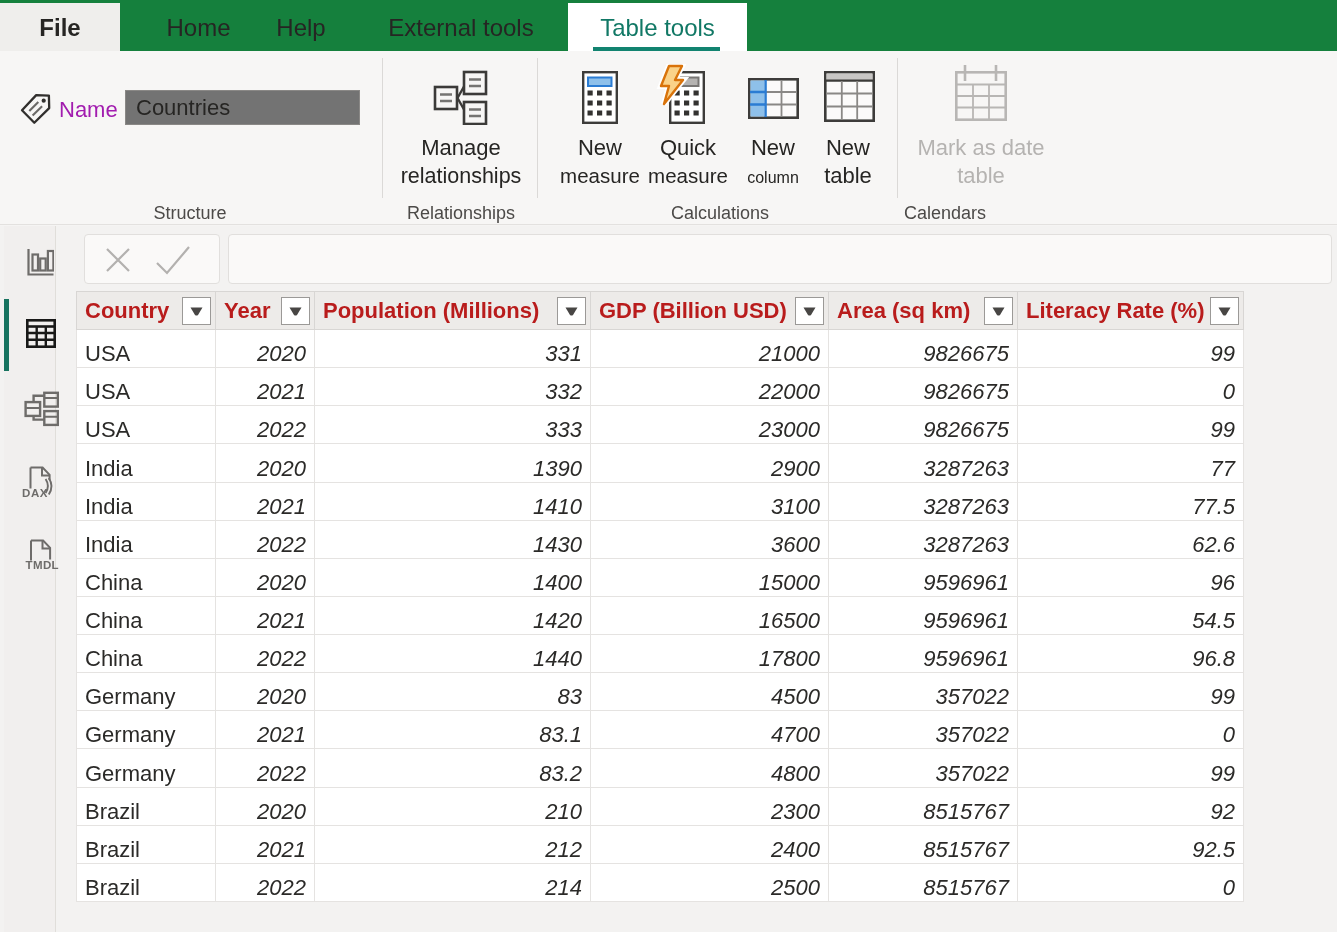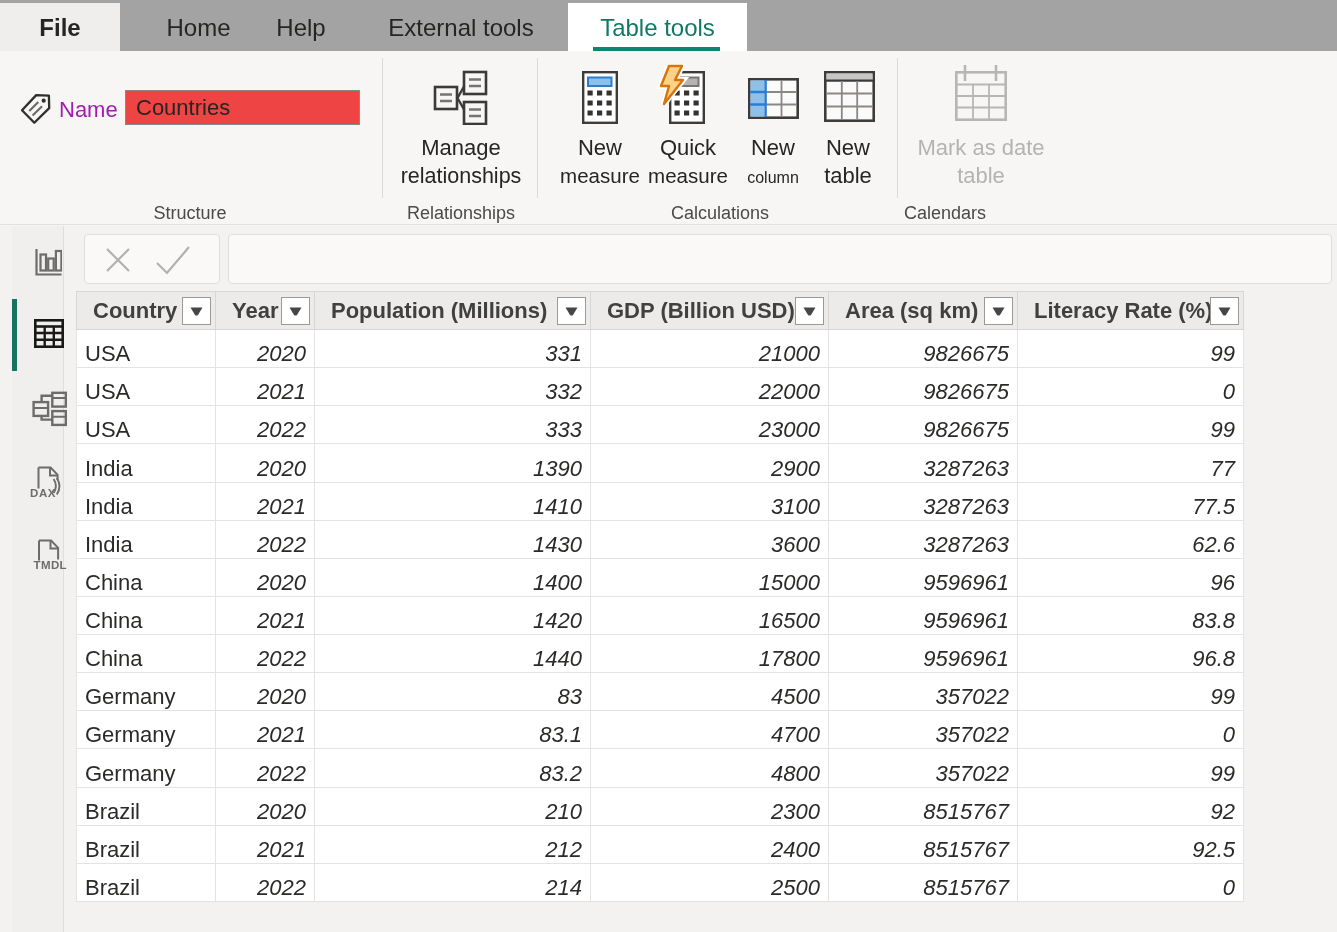--- a/index.html
+++ b/index.html
@@ -2,47 +2,47 @@
 <html><head>
 <meta charset="utf-8">
 <style>
 *{margin:0;padding:0;box-sizing:border-box}
 html,body{width:1337px;height:932px;overflow:hidden}
 body{font-family:"Liberation Sans",sans-serif;background:#f5f4f3}
 #app{position:relative;width:1337px;height:932px}
 .abs{position:absolute}
 
 
-#tabbar{position:absolute;left:0;top:0;width:1337px;height:51px;background:#a3a3a3}
+#tabbar{position:absolute;left:0;top:0;width:1337px;height:51px;background:#15803d}
 .tab{position:absolute;top:3px;height:48px;display:flex;align-items:center;justify-content:center;font-size:24px;color:#262523;padding-top:1px}
 #tab-file{left:0;width:120px;background:#efeeec;font-weight:600}
 #tab-tt{background:#ffffff;color:#117865;font-weight:400}
 #tt-bar{position:absolute;left:593px;top:46.5px;width:127px;height:4.5px;background:#128370}
 
 
 #ribbon{position:absolute;left:0;top:51px;width:1337px;height:174px;background:#f7f6f5;border-bottom:1px solid #e3e1df}
 .gsep{position:absolute;top:7px;height:140px;width:1px;background:#dbd9d7}
 .glabel{position:absolute;top:152px;width:200px;text-align:center;font-size:18px;color:#4c4a48}
 .btnlabel{position:absolute;width:220px;text-align:center;font-size:22px;color:#262523;line-height:28px}
-#nameinput{position:absolute;left:125px;top:39px;width:235px;height:35px;background:#ef4444;border:1px solid #8a8886;font-size:22px;color:#262523;padding-left:10px;display:flex;align-items:center}
+#nameinput{position:absolute;left:125px;top:39px;width:235px;height:35px;background:#737373;border:1px solid #8a8886;font-size:22px;color:#262523;padding-left:10px;display:flex;align-items:center}
 #namelbl{position:absolute;left:59px;top:46px;font-size:22px;color:#a21caf}
 
 
 #main{position:absolute;left:0;top:226px;width:1337px;height:706px;background:#f3f2f1}
-#sidebar{position:absolute;left:12px;top:0;width:52px;height:706px;background:#f1efee;border-right:1px solid #e0deda}
+#sidebar{position:absolute;left:4px;top:0;width:52px;height:706px;background:#f1efee;border-right:1px solid #e0deda}
 #activebar{position:absolute;left:0;top:73px;width:4.5px;height:72px;background:#17735f}
 
 
 .fbox{position:absolute;top:8px;height:50px;background:#faf9f8;border:1px solid #e1dfdd;border-radius:4px}
 #fbox1{left:84px;width:136px}
 #fbox2{left:228px;width:1104px}
 
 
 #tbl{position:absolute;left:76px;top:65px;border-collapse:collapse;table-layout:fixed;background:#fff}
-#tbl th{height:38px;background:#edebe9;border:1px solid #d8d6d4;font-size:22px;color:#404040;text-align:left;padding:1px 0 0 16px;position:relative;white-space:nowrap;font-weight:700}
+#tbl th{height:38px;background:#edebe9;border:1px solid #d8d6d4;font-size:22px;color:#b91c1c;text-align:left;padding:1px 0 0 8px;position:relative;white-space:nowrap;font-weight:700}
 #tbl td{height:38.13px;border:1px solid #e5e3e1;font-size:22px;color:#2b2a28;padding:0 8px 0 8px;white-space:nowrap;overflow:hidden;vertical-align:bottom}
 #tbl td.n{text-align:right;font-style:italic}
 .dd{position:absolute;right:4px;top:5px;width:29px;height:28px;background:#fff;border:1.5px solid #9b9997;display:flex;align-items:center;justify-content:center}
 .dd svg{display:block}
 </style>
 </head>
 <body>
 <div id="app">
 
   <div id="tabbar">
@@ -317,21 +317,21 @@
             <td class="n">15000</td>
             <td class="n">9596961</td>
             <td class="n">96</td>
           </tr>
         <tr>
             <td>China</td>
             <td class="n">2021</td>
             <td class="n">1420</td>
             <td class="n">16500</td>
             <td class="n">9596961</td>
-            <td class="n">83.8</td>
+            <td class="n">54.5</td>
           </tr>
         <tr>
             <td>China</td>
             <td class="n">2022</td>
             <td class="n">1440</td>
             <td class="n">17800</td>
             <td class="n">9596961</td>
             <td class="n">96.8</td>
           </tr>
         <tr>

